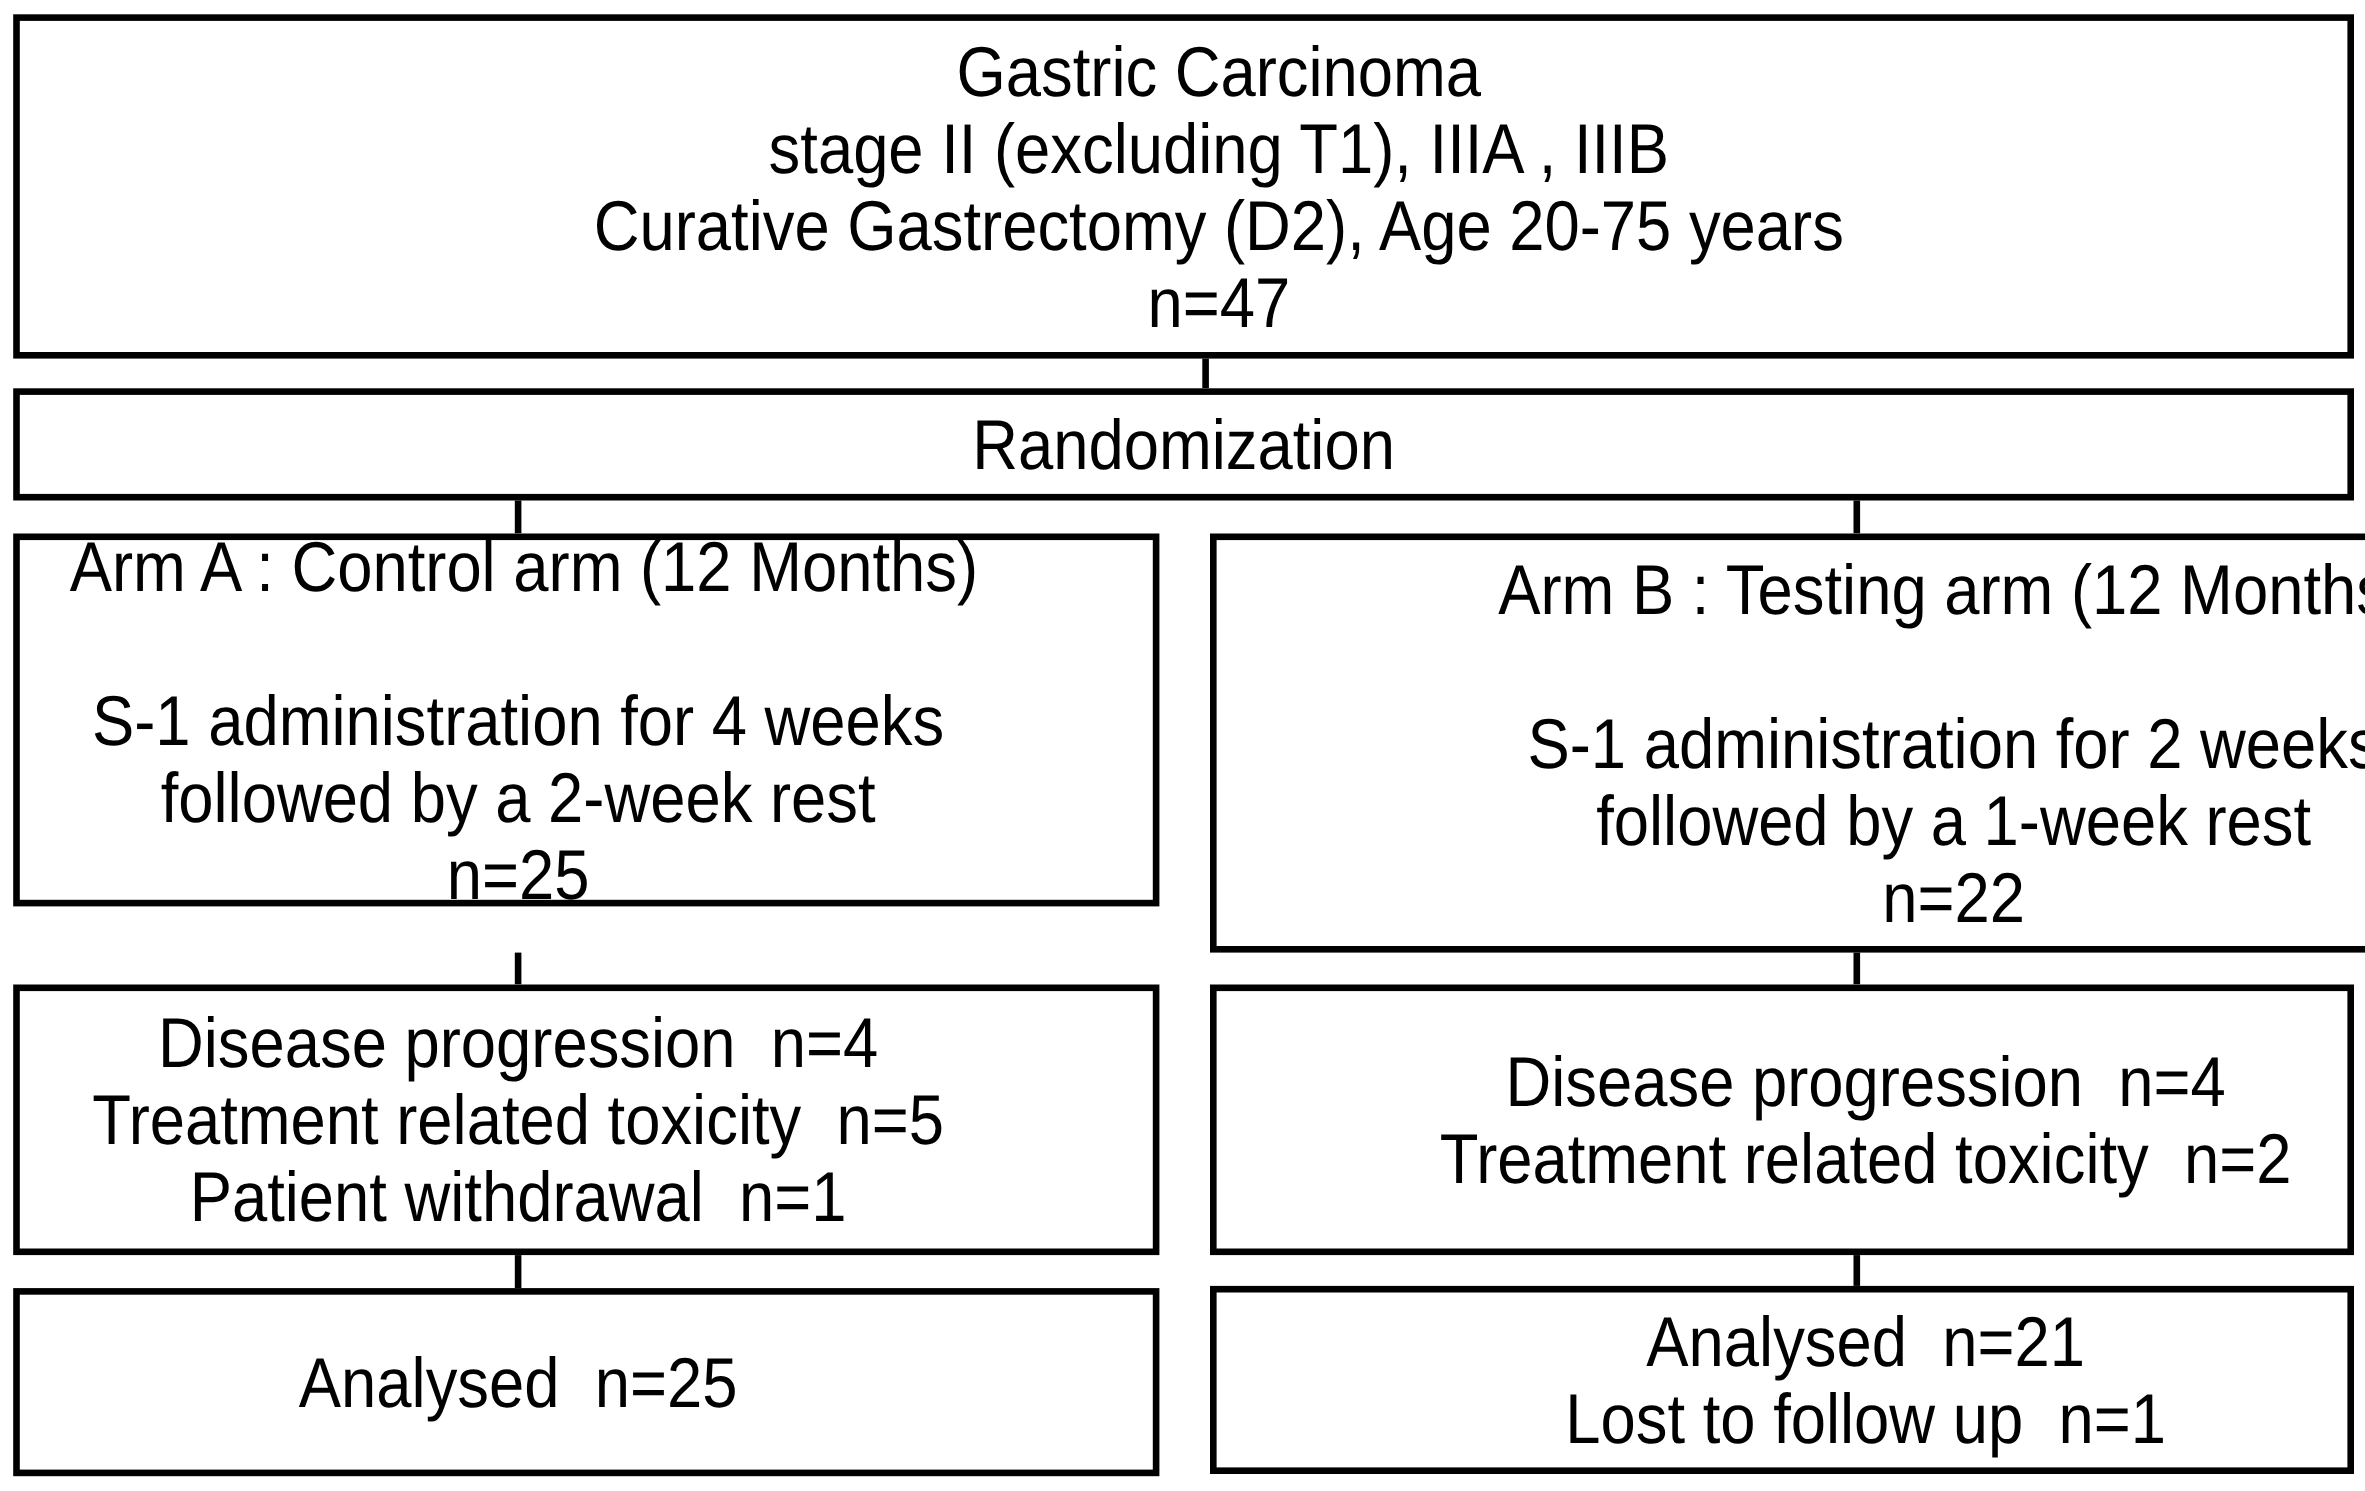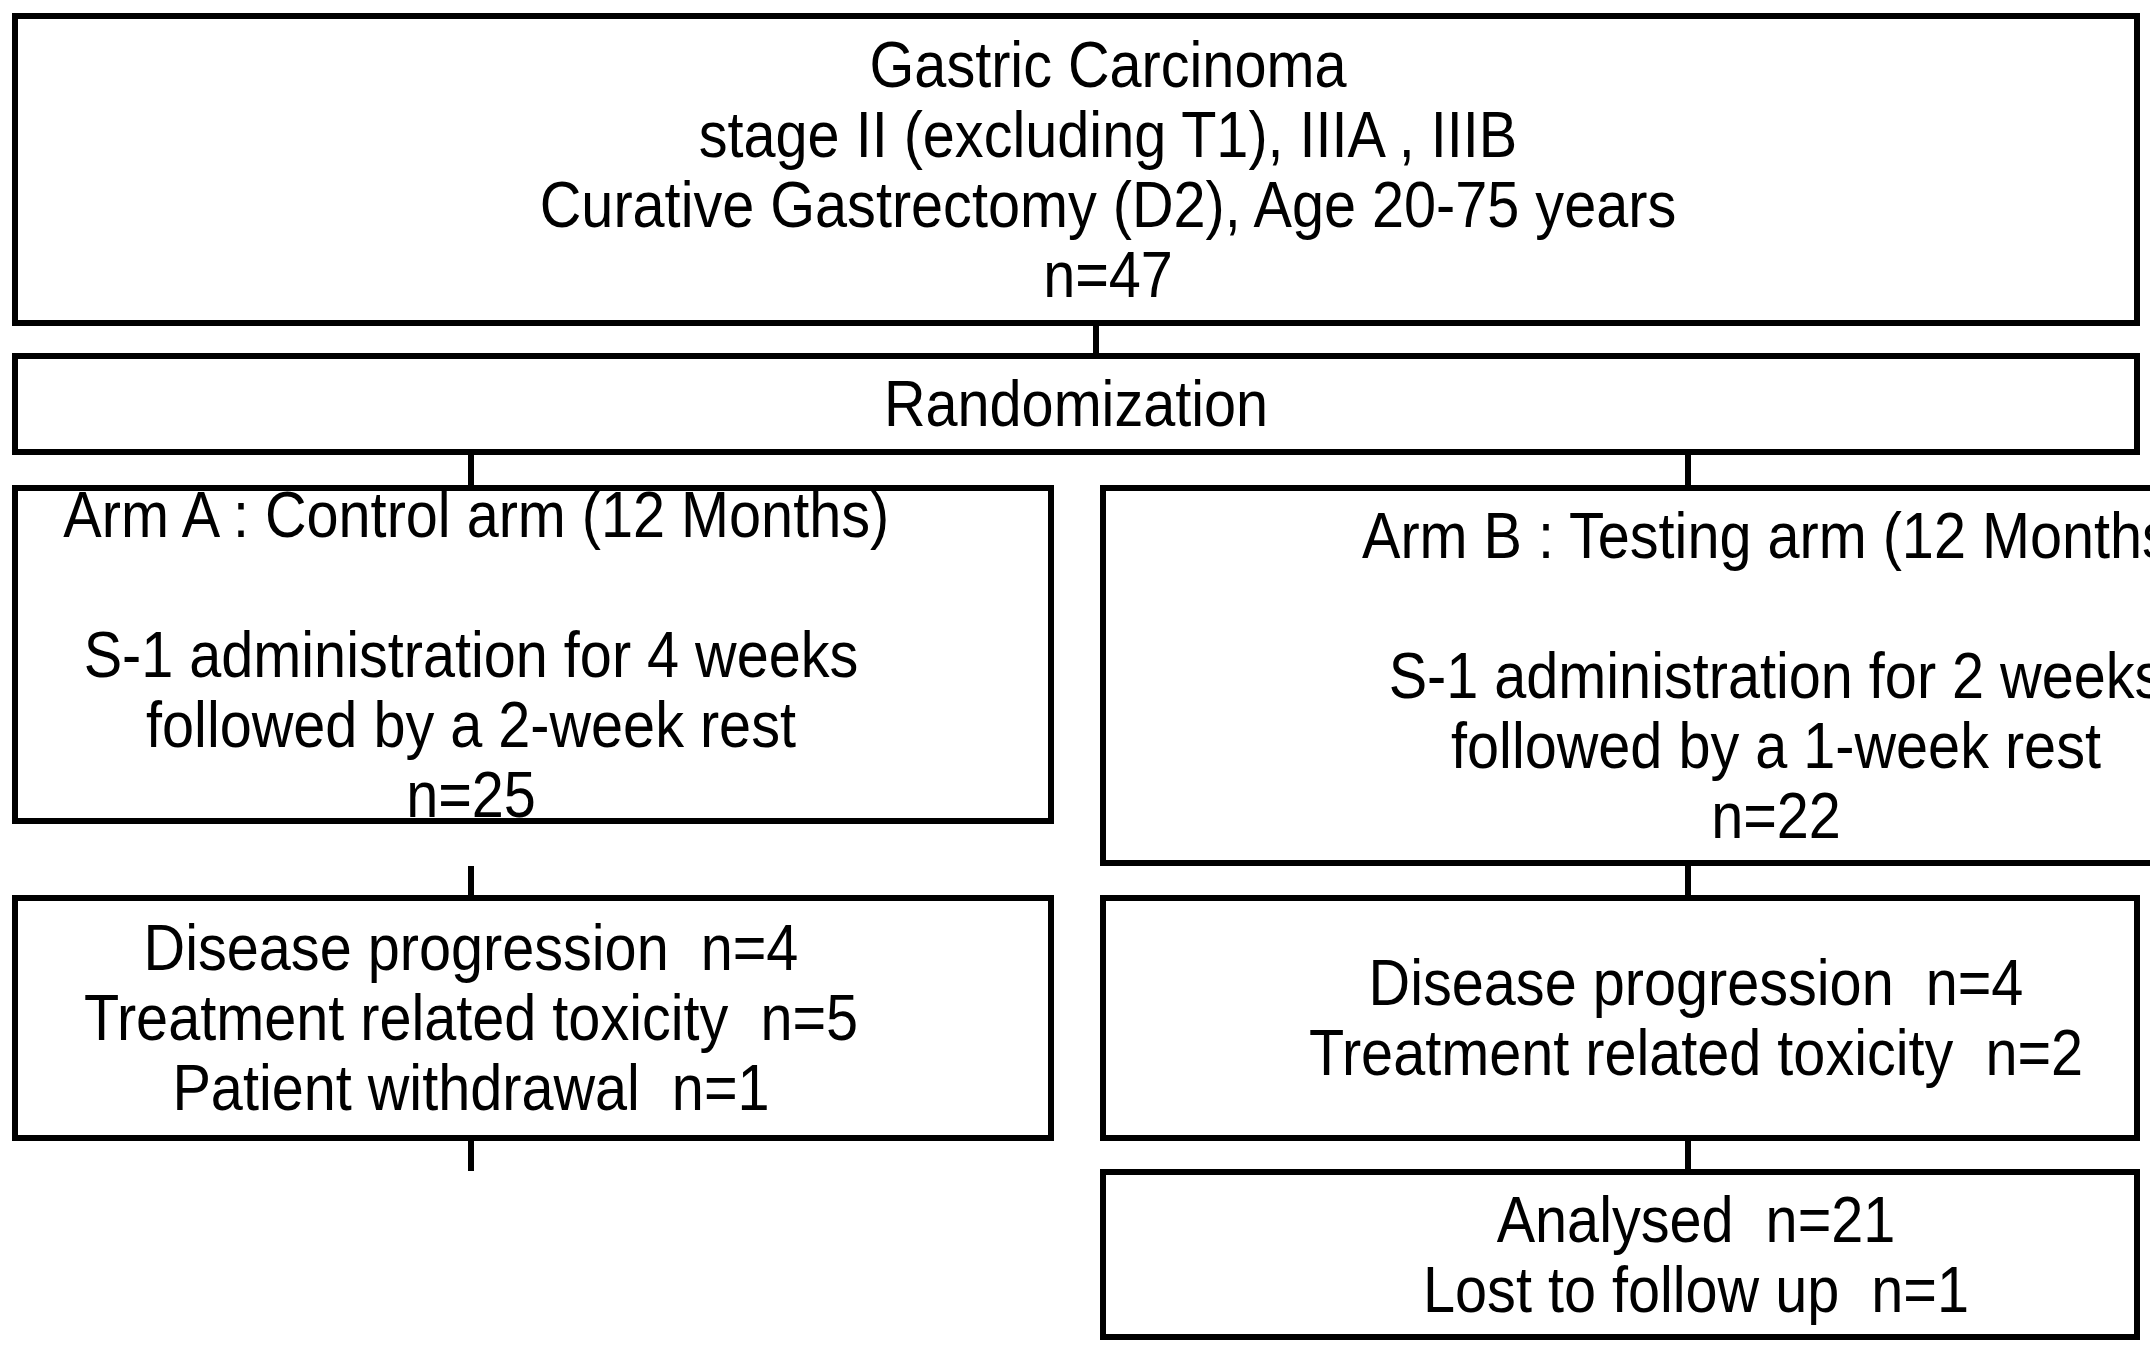--- a/index.html
+++ b/index.html
@@ -109,19 +109,22 @@
   </div>
 
   <div class="box b-excl-b">
     <div class="txt">Disease progression  n=4
 Treatment related toxicity  n=2</div>
   </div>
 
   <div class="conn c-excl-a"></div>
   <div class="conn c-excl-b"></div>
 
+  <div class="box b-ana-a">
+    <div class="txt">Analysed  n=25</div>
+  </div>
 
   <div class="box b-ana-b">
     <div class="txt">Analysed  n=21
 Lost to follow up  n=1</div>
   </div>
 
 </div>
 
 </body></html>

